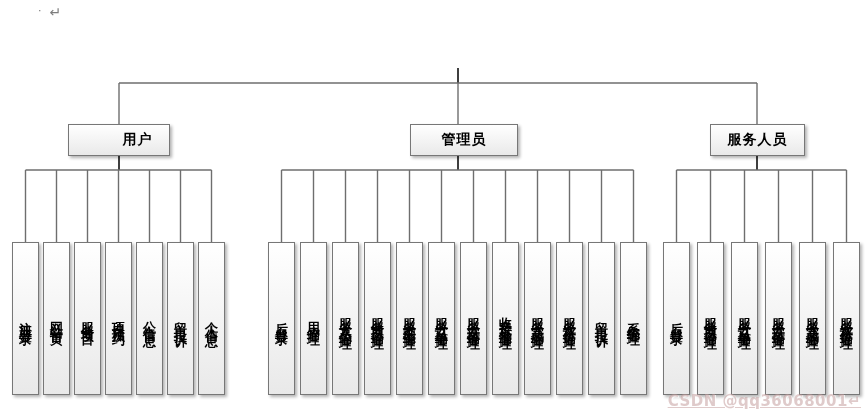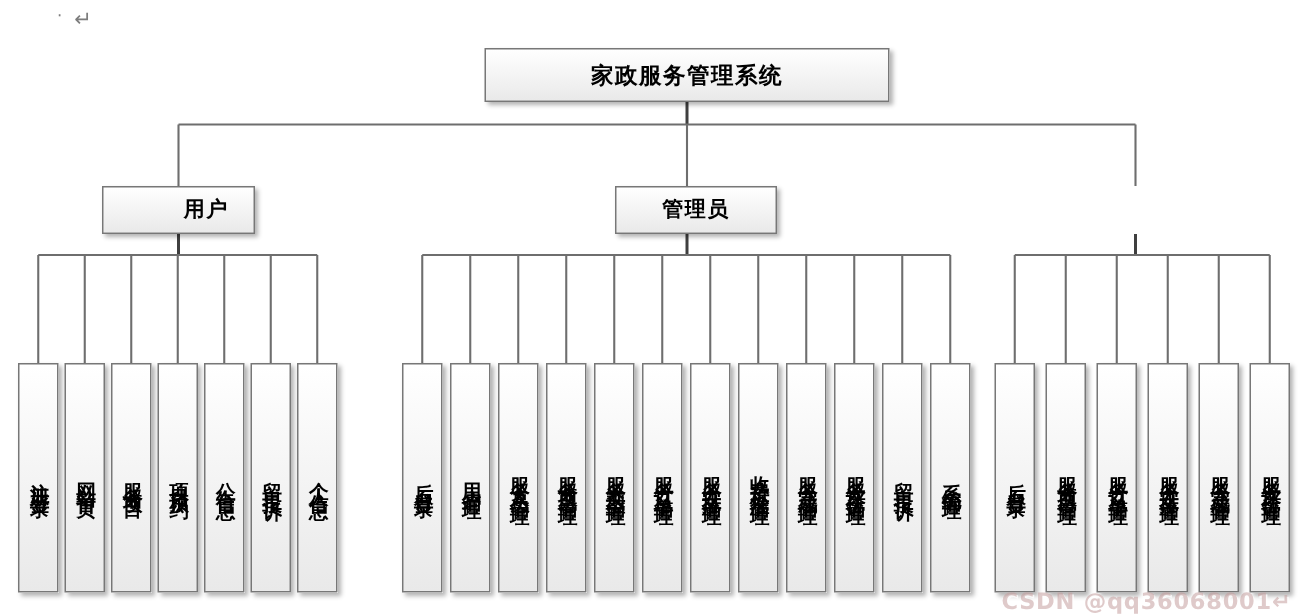--- a/index.html
+++ b/index.html
@@ -44,20 +44,21 @@
   .fmt-marks .bullet{font-size:11px;vertical-align:3px;margin-right:8px;}
 
   
   .watermark{
     position:absolute;right:6px;bottom:0px;
     font-size:15px;font-weight:700;
     color:rgba(196,158,158,0.55);
     text-shadow:1px 1px 0 rgba(255,255,255,0.8);
     z-index:5;letter-spacing:0.5px;
     font-family:"DejaVu Sans","Liberation Sans",sans-serif;
+    text-decoration:underline;
   }
 </style>
 </head>
 <body>
 
 <div id="canvas">
 
   <svg id="connectors" viewBox="0 0 867 410" xmlns="http://www.w3.org/2000/svg">
 
     <line class="stub" x1="458" y1="68" x2="458" y2="83"></line>
@@ -98,30 +99,30 @@
     <line x1="744.5" y1="170" x2="744.5" y2="242"></line>
     <line x1="778.5" y1="170" x2="778.5" y2="242"></line>
     <line x1="812.5" y1="170" x2="812.5" y2="242"></line>
     <line x1="846.5" y1="170" x2="846.5" y2="242"></line>
   </svg>
 
   <div class="fmt-marks">
     <span class="bullet">·</span><span>↵</span>
   </div>
 
-  <div class="node root-node">
-    <span>家政服务管理系统</span>
-  </div>
 
   <div class="node branch-node" id="branch-user">
     <span>用户</span>
   </div>
   <div class="node branch-node" id="branch-admin">
     <span>管理员</span>
   </div>
+  <div class="node branch-node" id="branch-staff">
+    <span>服务人员</span>
+  </div>
 
   <div class="node leaf" style="left:12px">
       <span class="vtext">注册登录</span>
     </div>
   <div class="node leaf" style="left:43px">
       <span class="vtext">网站首页</span>
     </div>
   <div class="node leaf" style="left:74px">
       <span class="vtext">服务项目</span>
     </div>

